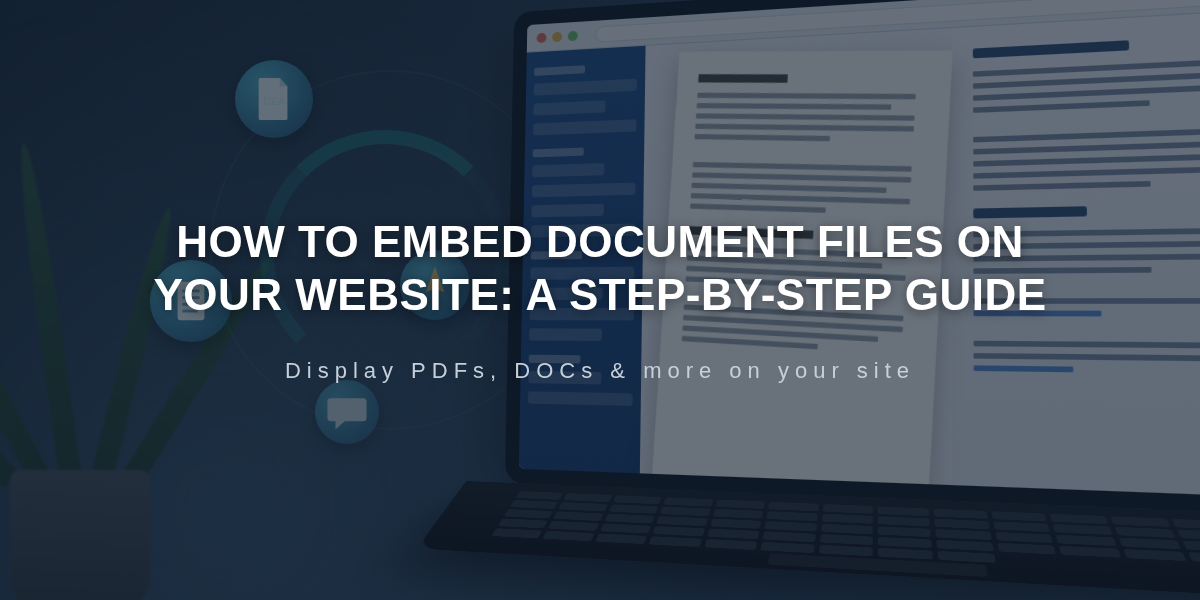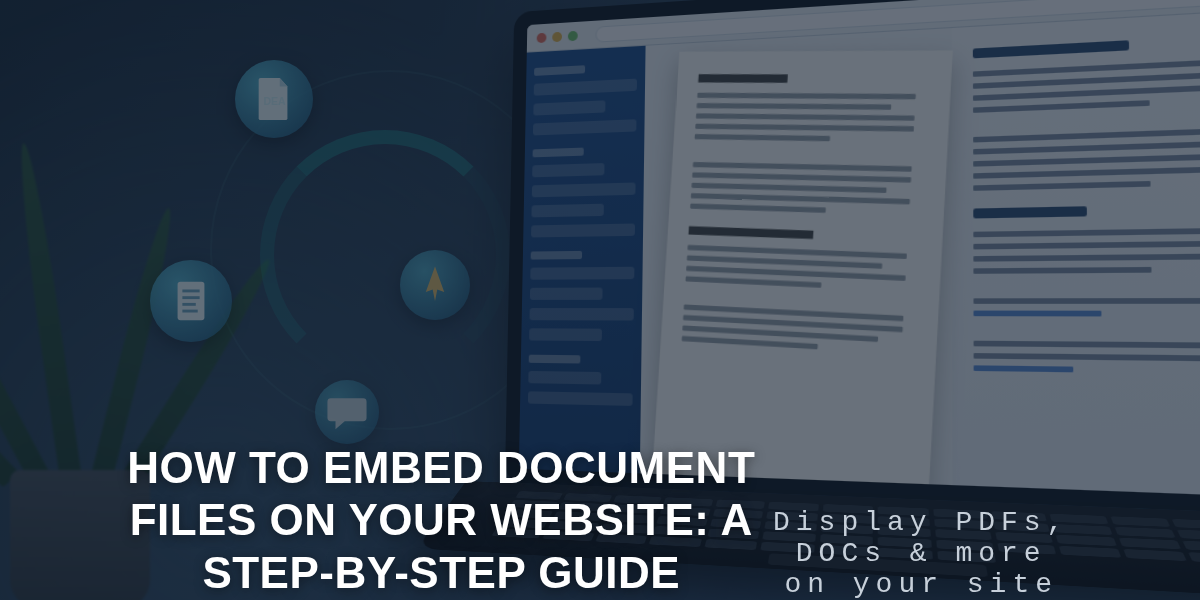--- a/index.html
+++ b/index.html
@@ -171,42 +171,41 @@
 
 
 .overlay {
   position: absolute; inset: 0;
   background: rgba(15, 28, 44, 0.62);
 }
 
 
 .copy {
   position: absolute; inset: 0;
-  display: flex; flex-direction: row;
-  align-items: flex-end; justify-content: center;
+  display: flex; flex-direction: column;
+  align-items: center; justify-content: center;
   text-align: center;
   padding: 0 120px;
 }
 .copy h1 {
   color: #ffffff;
   font-weight: 800;
   font-size: 44px;
   line-height: 1.2;
   letter-spacing: 0.5px;
   text-transform: uppercase;
   text-shadow: 0 2px 12px rgba(0,0,0,0.45);
   max-width: 980px;
 }
 .copy p {
   margin-top: 36px;
   color: #c7d0da;
-  font-size: 28px;
+  font-size: 22px;
   letter-spacing: 6px;
   font-weight: 400;
-  font-family: Liberation Mono, monospace;
 }
 </style>
 </head>
 <body>
 
 <div class="hero">
 
   <div class="plant">
     <div class="leaf l1"></div>
       <div class="leaf l2"></div>

